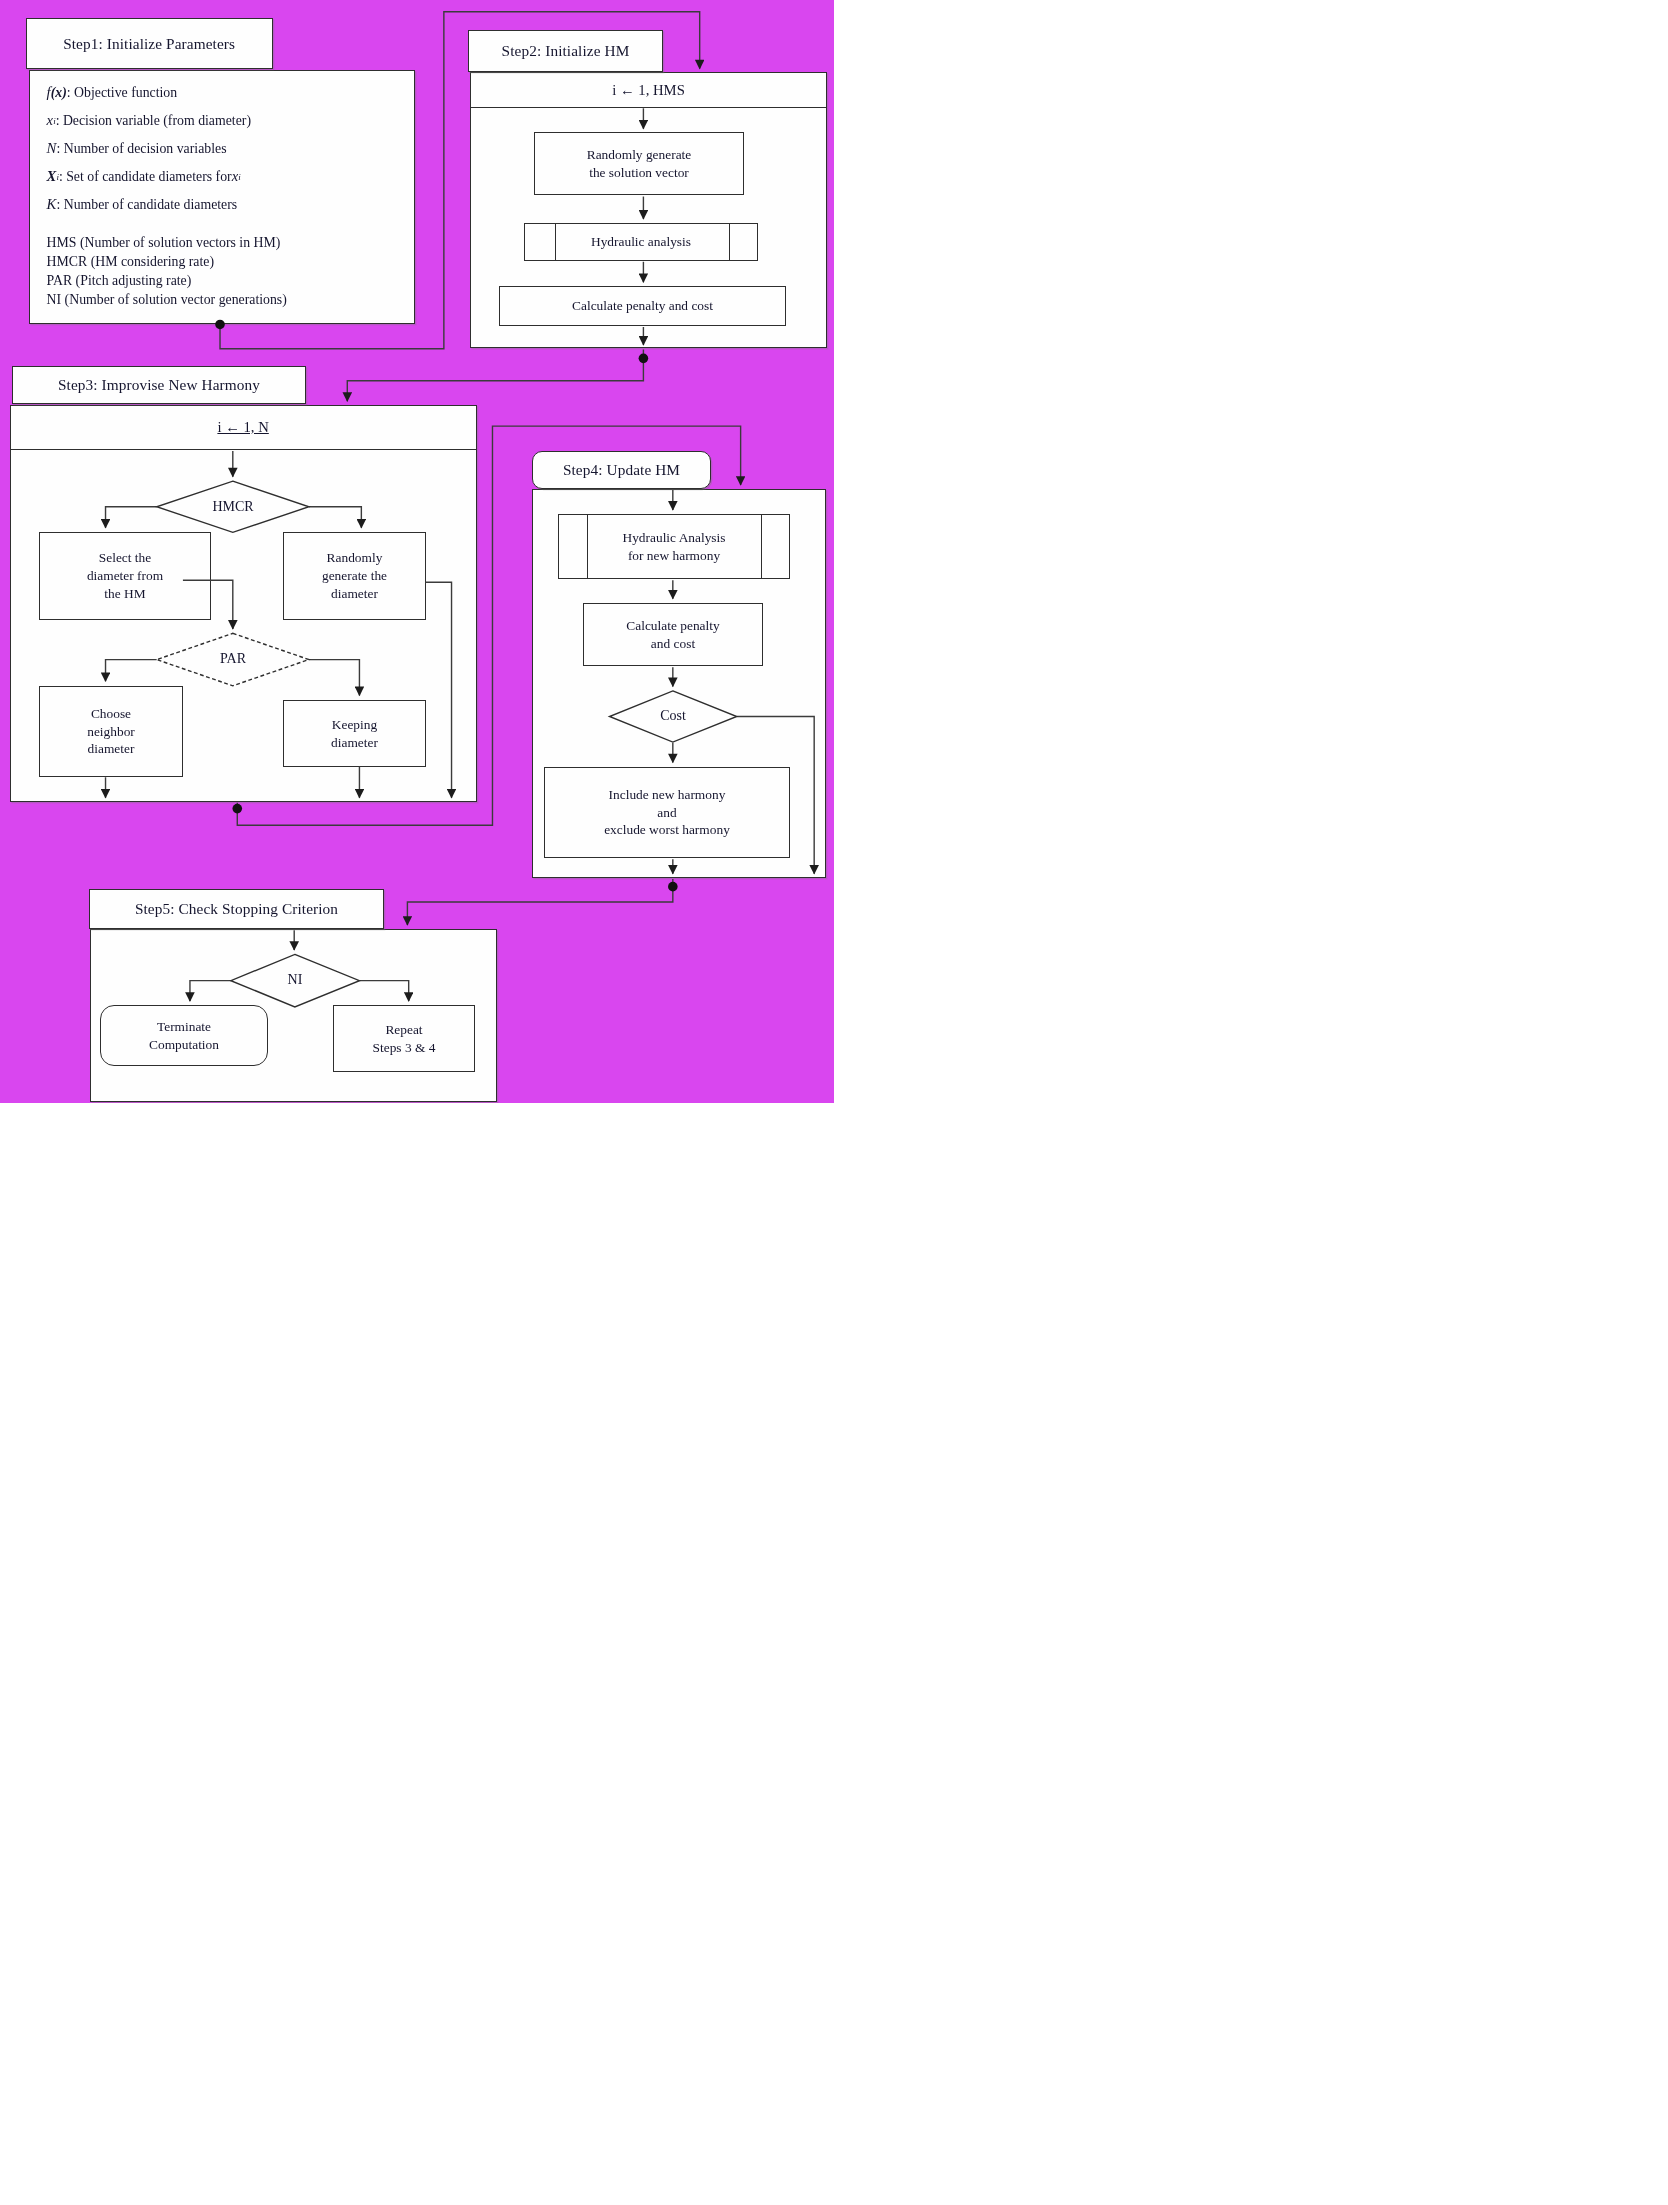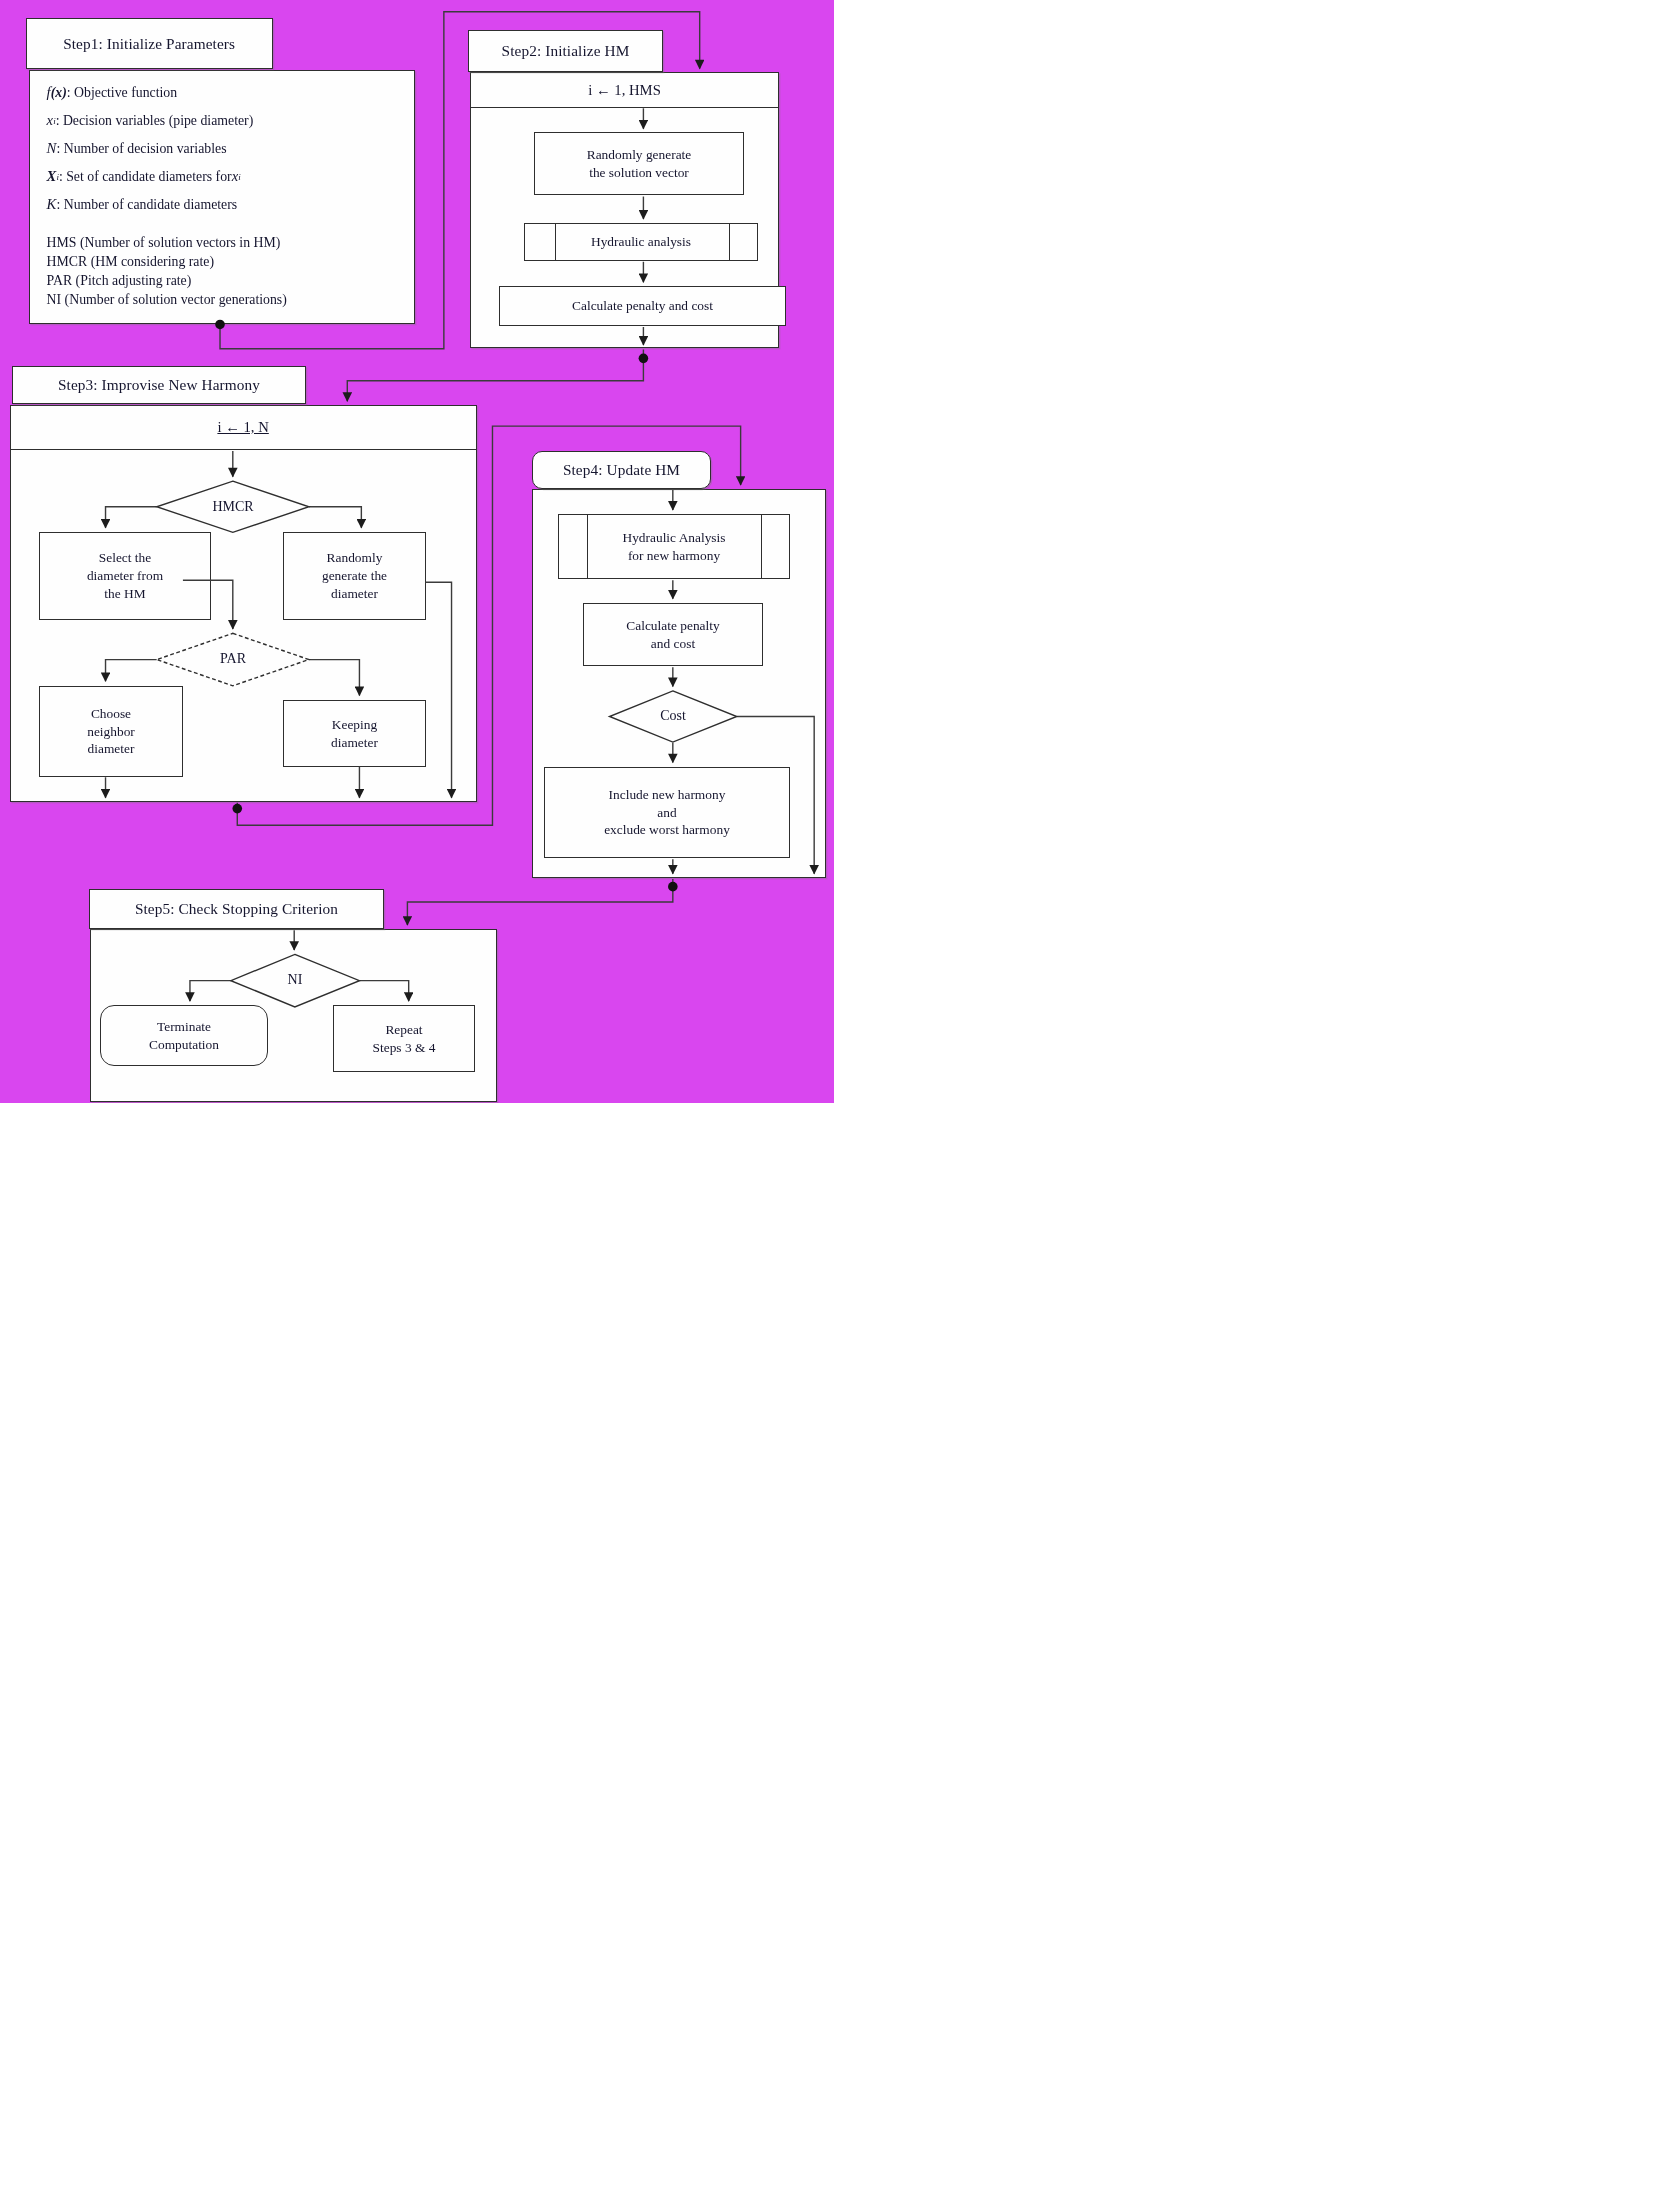--- a/index.html
+++ b/index.html
@@ -40,21 +40,21 @@
       <div class="def-row">
         <span class="def-head">f</span>
           <span class="def-mid">(x)</span>
           <sub class="def-sub"></sub>
           <span> : Objective function</span>
       </div>
       <div class="def-row">
         <span class="def-head">x</span>
           <span class="def-mid"></span>
           <sub class="def-sub">i</sub>
-          <span> : Decision variables (pipe diameter)</span>
+          <span> : Decision variable (from diameter)</span>
       </div>
       <div class="def-row">
         <span class="def-head">N</span>
           <span class="def-mid"></span>
           <sub class="def-sub"></sub>
           <span> : Number of decision variables</span>
       </div>
       <div class="def-row">
         <span class="def-head" style="font-weight:bold;">X</span>
           <span class="def-mid"></span>
@@ -82,21 +82,21 @@
       <div class="param-row">
           <span>NI (Number of solution vector generations)</span>
         </div>
     </div>
   </div>
 
   <div class="box lbl" style="left:468px;top:30px;width:195px;height:42px;">
     <span>Step2: Initialize HM</span>
   </div>
 
-  <div class="box container" style="left:470px;top:72px;width:309px;height:276px;">
+  <div class="box container" style="left:470px;top:72px;width:357px;height:276px;">
     <div class="loophead" style="height:35px;">
       <span>i ← 1, HMS</span>
     </div>
   </div>
 
   <div class="box proc" style="left:534px;top:132px;width:210px;height:63px;">
     <span>Randomly generate
 the solution vector</span>
   </div>
 

